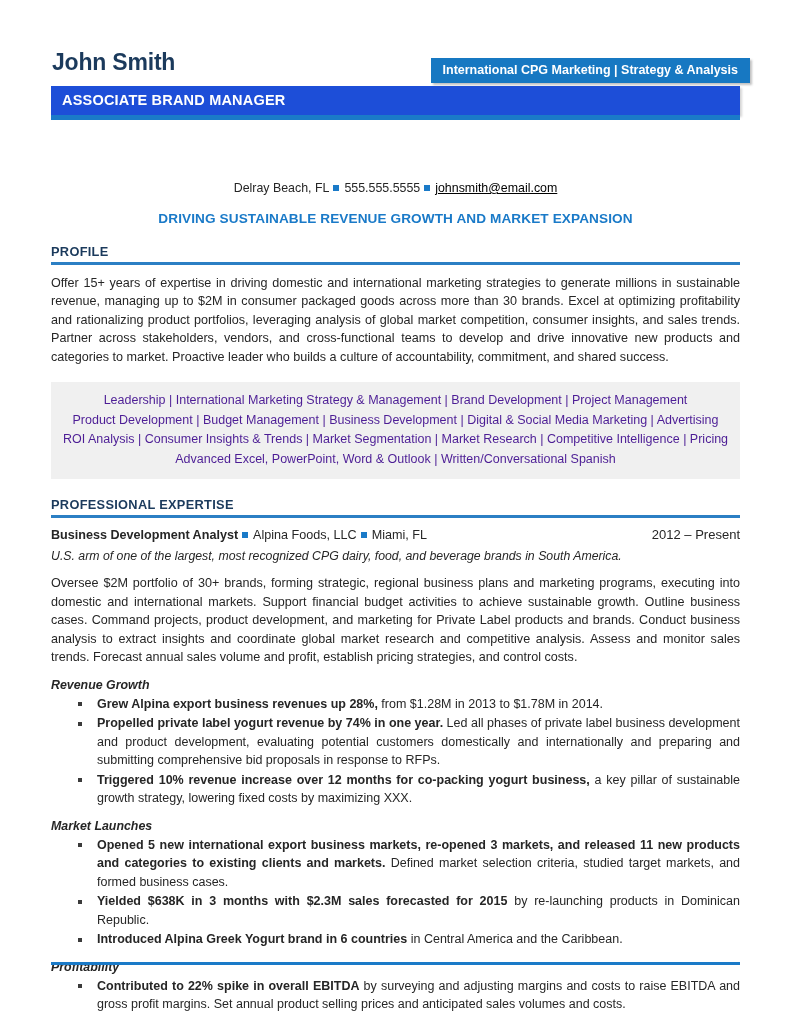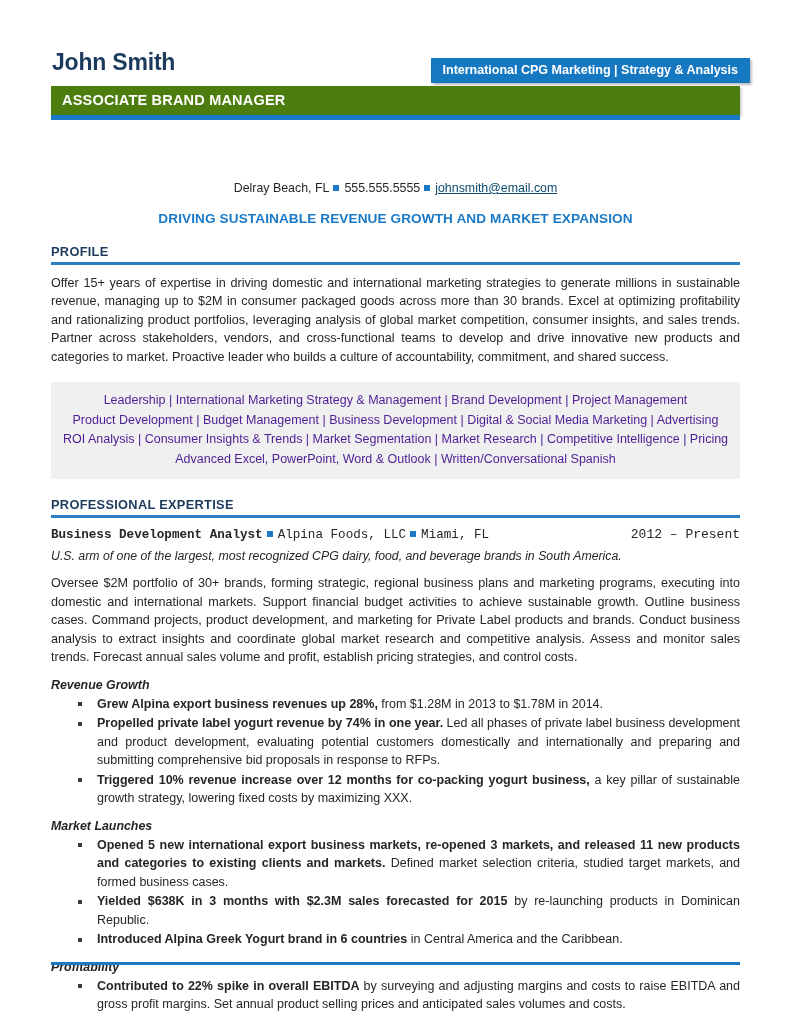--- a/index.html
+++ b/index.html
@@ -57,21 +57,21 @@
     white-space: nowrap;
     box-shadow: 2px 2px 2px rgba(120,120,120,0.45);
     z-index: 3;
     text-align: center;
   }
   .title-bar {
     position: absolute;
     left: 0;
     top: 86px;
     width: 689px;
-    background: #4d7c0f;
+    background: #1d4ed8;
     color: #ffffff;
     font-size: 14.5px;
     font-weight: bold;
     letter-spacing: 0.2px;
     padding: 7px 0 7px 11px;
     box-sizing: border-box;
     height: 29px;
     line-height: 15px;
     box-shadow: 2px 2px 2px rgba(150,150,150,0.4);
   }
@@ -86,21 +86,21 @@
 
   
   .contact {
     margin-top: 58px;
     text-align: center;
     font-size: 12.4px;
     line-height: 17px;
     color: #262626;
   }
   .contact a {
-    color: #0c4a6e;
+    color: #000000;
     text-decoration: underline;
   }
   .sq {
     display: inline-block;
     width: 6px;
     height: 6px;
     background: #1a7ac8;
     margin: 0 5px 1px 4px;
     vertical-align: middle;
   }
@@ -159,21 +159,20 @@
   }
   .skills-box div { white-space: nowrap; }
 
   
   .job-line {
     display: flex;
     justify-content: space-between;
     align-items: baseline;
     font-size: 12.6px;
     margin-top: 2px;
-    font-family: Liberation Mono, monospace;
   }
   .job-left { color: #262626; }
   .job-title { font-weight: bold; }
   .job-dates { font-size: 13px; white-space: nowrap; }
   .job-sub {
     font-style: italic;
     font-size: 12.3px;
     margin-top: 7px;
     margin-bottom: 11px;
     color: #262626;

